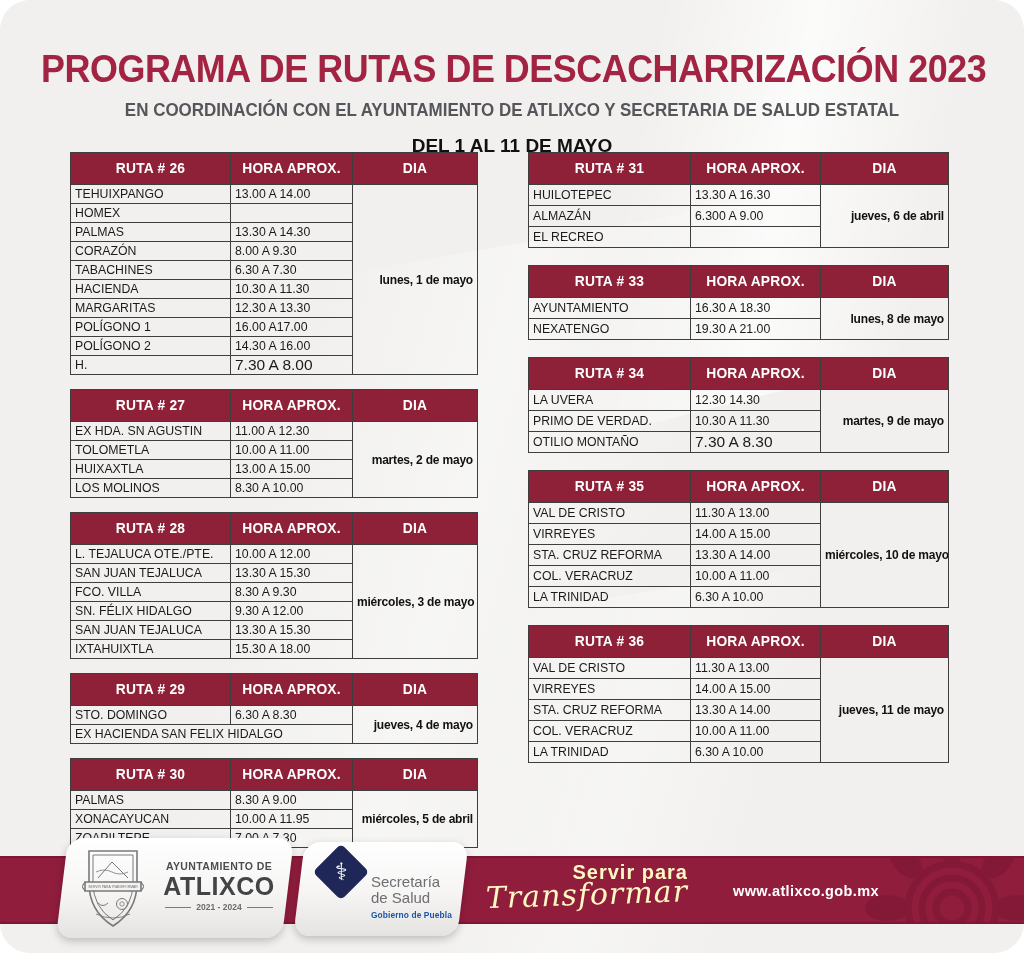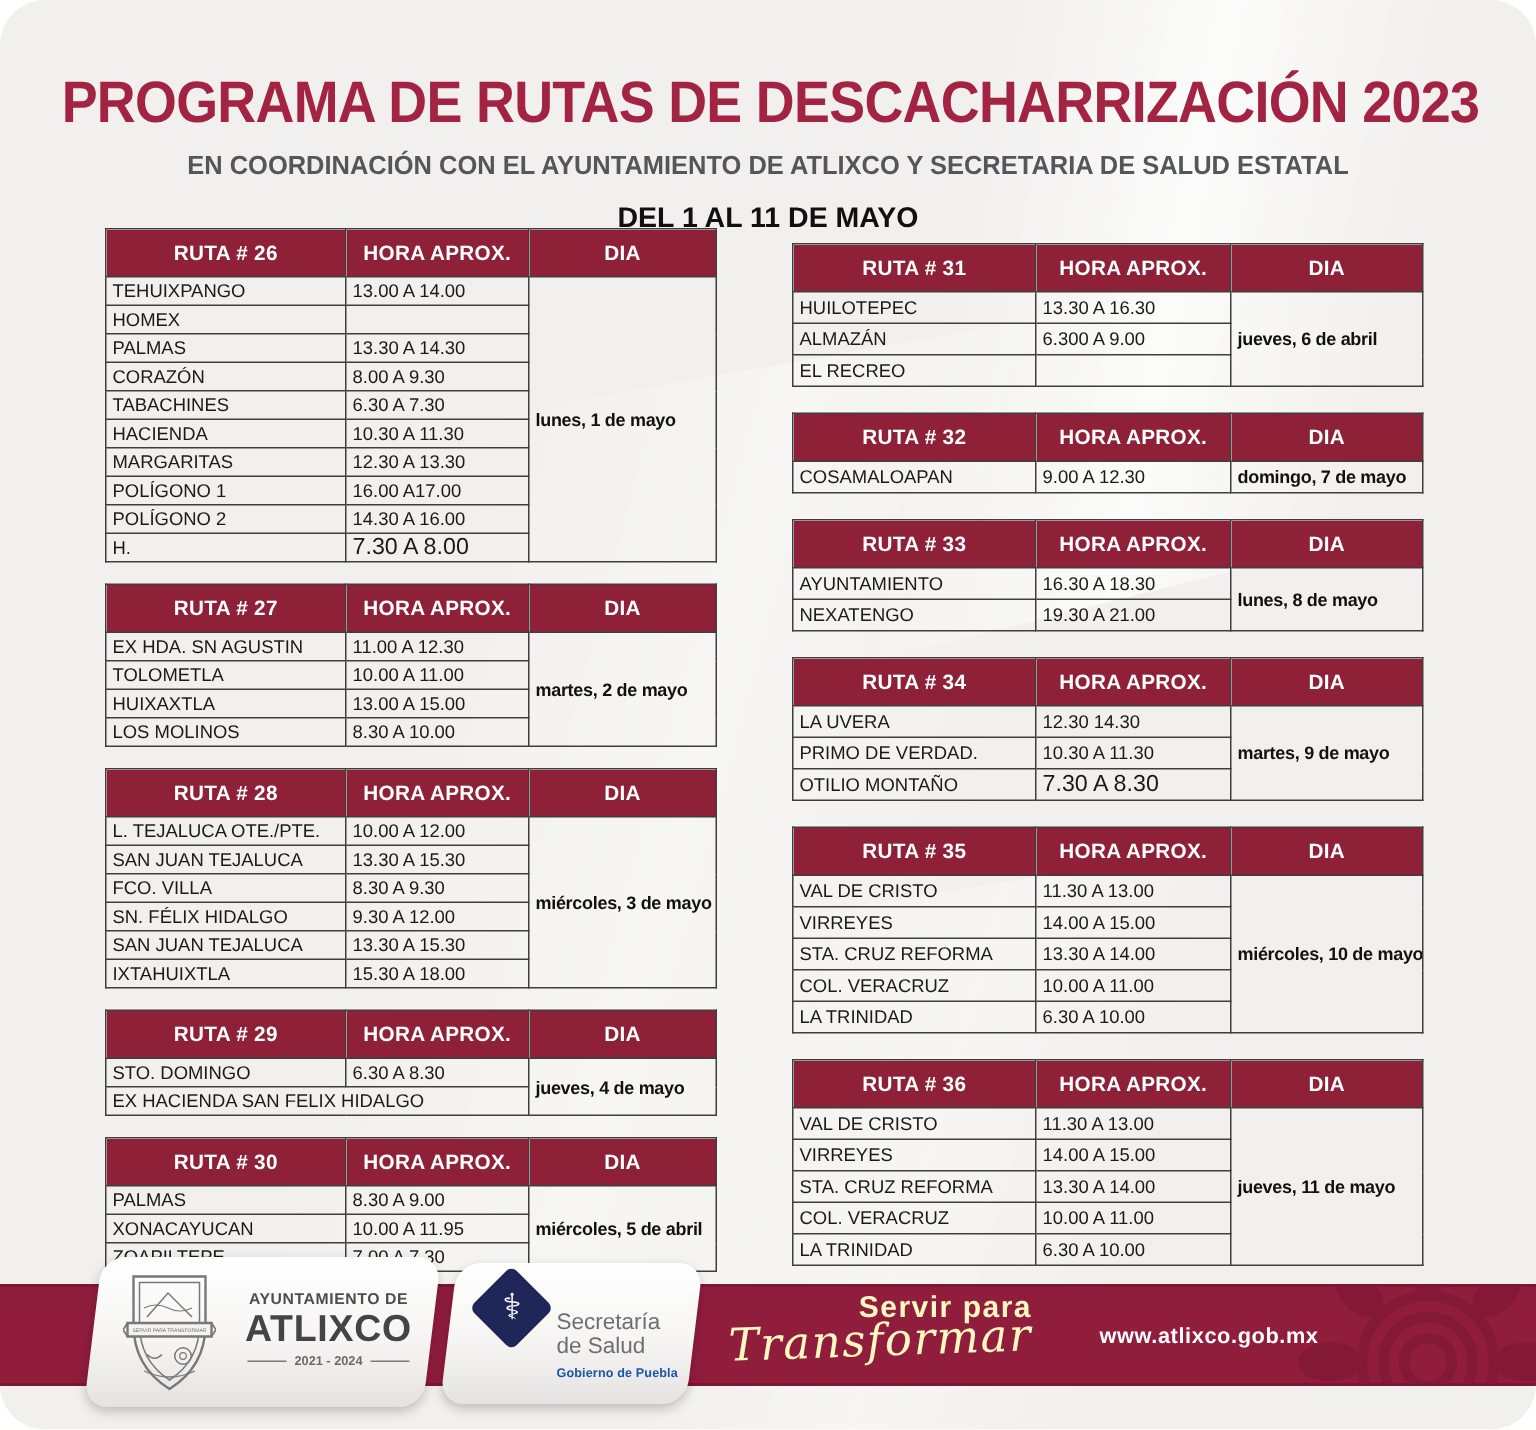--- a/index.html
+++ b/index.html
@@ -16,30 +16,30 @@
   .s3 { width:900px; height:400px; left:160px; top:600px; transform:rotate(-9deg); opacity:.5; }
 
   
   .hdr { position:absolute; left:0; top:11px; width:100%; text-align:center; padding-top:36px; }
   .title { display:inline-block; font-size:39px; font-weight:800; color:#A32342; letter-spacing:-0.5px; white-space:nowrap; transform:scaleX(0.92); transform-origin:center; }
   .subtitle { margin-top:9px; font-size:17.5px; font-weight:bold; color:#55565A; letter-spacing:0px; white-space:nowrap; transform:scaleX(0.97); }
   .daterange { margin-top:14px; font-size:19px; font-weight:700; color:#101010; letter-spacing:0px; }
 
   
   #col-left  { position:absolute; left:70px;  top:152px; width:407px; }
-  #col-right { position:absolute; left:528px; top:162px; width:420px; }
+  #col-right { position:absolute; left:528px; top:152px; width:420px; }
 
   table.ruta { border-collapse:collapse; table-layout:fixed; background:transparent; margin-bottom:14px; }
   table.ruta.left  { width:407px; }
   table.ruta.right { width:420px; margin-bottom:17px; }
   .ruta th, .ruta td { border:1.5px solid #3e3e3e; overflow:hidden; white-space:nowrap; }
   .ruta th { background:#8E2137; color:#ffffff; font-weight:bold; font-size:13.8px; height:32px; text-align:center; letter-spacing:0.2px; }
   .ruta td { height:19px; font-size:12.3px; color:#1a1a1a; padding:0 4px; background:transparent; }
   .ruta.right td { height:21px; }
-  td.dia { text-align:left; font-weight:bold; font-size:12px; letter-spacing:-0.2px; color:#111; }
+  td.dia { text-align:right; font-weight:bold; font-size:12px; letter-spacing:-0.2px; color:#111; }
   td.hora.big { font-size:15.5px; }
 
   
   .band { position:absolute; left:0; top:856px; width:1024px; height:68px; background:#911D3D; border-top:2px solid #7D1733; border-bottom:2px solid #7D1733; overflow:hidden; }
   .rosette { position:absolute; right:-18px; top:-40px; opacity:0.55; }
 
   .slogan { position:absolute; left:468px; top:3px; width:220px; text-align:right; color:#fef9c3; }
   .slogan-top { font-size:20px; font-weight:bold; letter-spacing:1px; }
   .slogan-script { font-family:"DejaVu Serif", serif; font-style:italic; font-size:30px; margin-top:-7px; transform:rotate(-2deg); letter-spacing:1px; }
   .website { position:absolute; left:733px; top:25px; font-size:14.5px; font-weight:bold; color:#ffffff; letter-spacing:0.4px; }
@@ -284,41 +284,20 @@
               <td class="hora">13.30 A 16.30</td>
               <td class="dia" rowspan="3">jueves, 6 de abril</td>
             </tr>
             <tr>
               <td>ALMAZÁN</td>
               <td class="hora">6.300 A 9.00</td>
             </tr>
             <tr>
               <td>EL RECREO</td>
               <td class="hora"></td>
-            </tr>
-          </tbody>
-        </table>
-        <table class="ruta right">
-          <colgroup>
-            <col style="width: 162px;">
-            <col style="width: 130px;">
-            <col style="width: 128px;">
-          </colgroup>
-          <thead>
-            <tr>
-              <th>RUTA # 32</th>
-              <th>HORA APROX.</th>
-              <th>DIA</th>
-            </tr>
-          </thead>
-          <tbody>
-            <tr>
-              <td>COSAMALOAPAN</td>
-              <td class="hora">9.00 A 12.30</td>
-              <td class="dia" rowspan="1">domingo, 7 de mayo</td>
             </tr>
           </tbody>
         </table>
         <table class="ruta right">
           <colgroup>
             <col style="width: 162px;">
             <col style="width: 130px;">
             <col style="width: 128px;">
           </colgroup>
           <thead>

